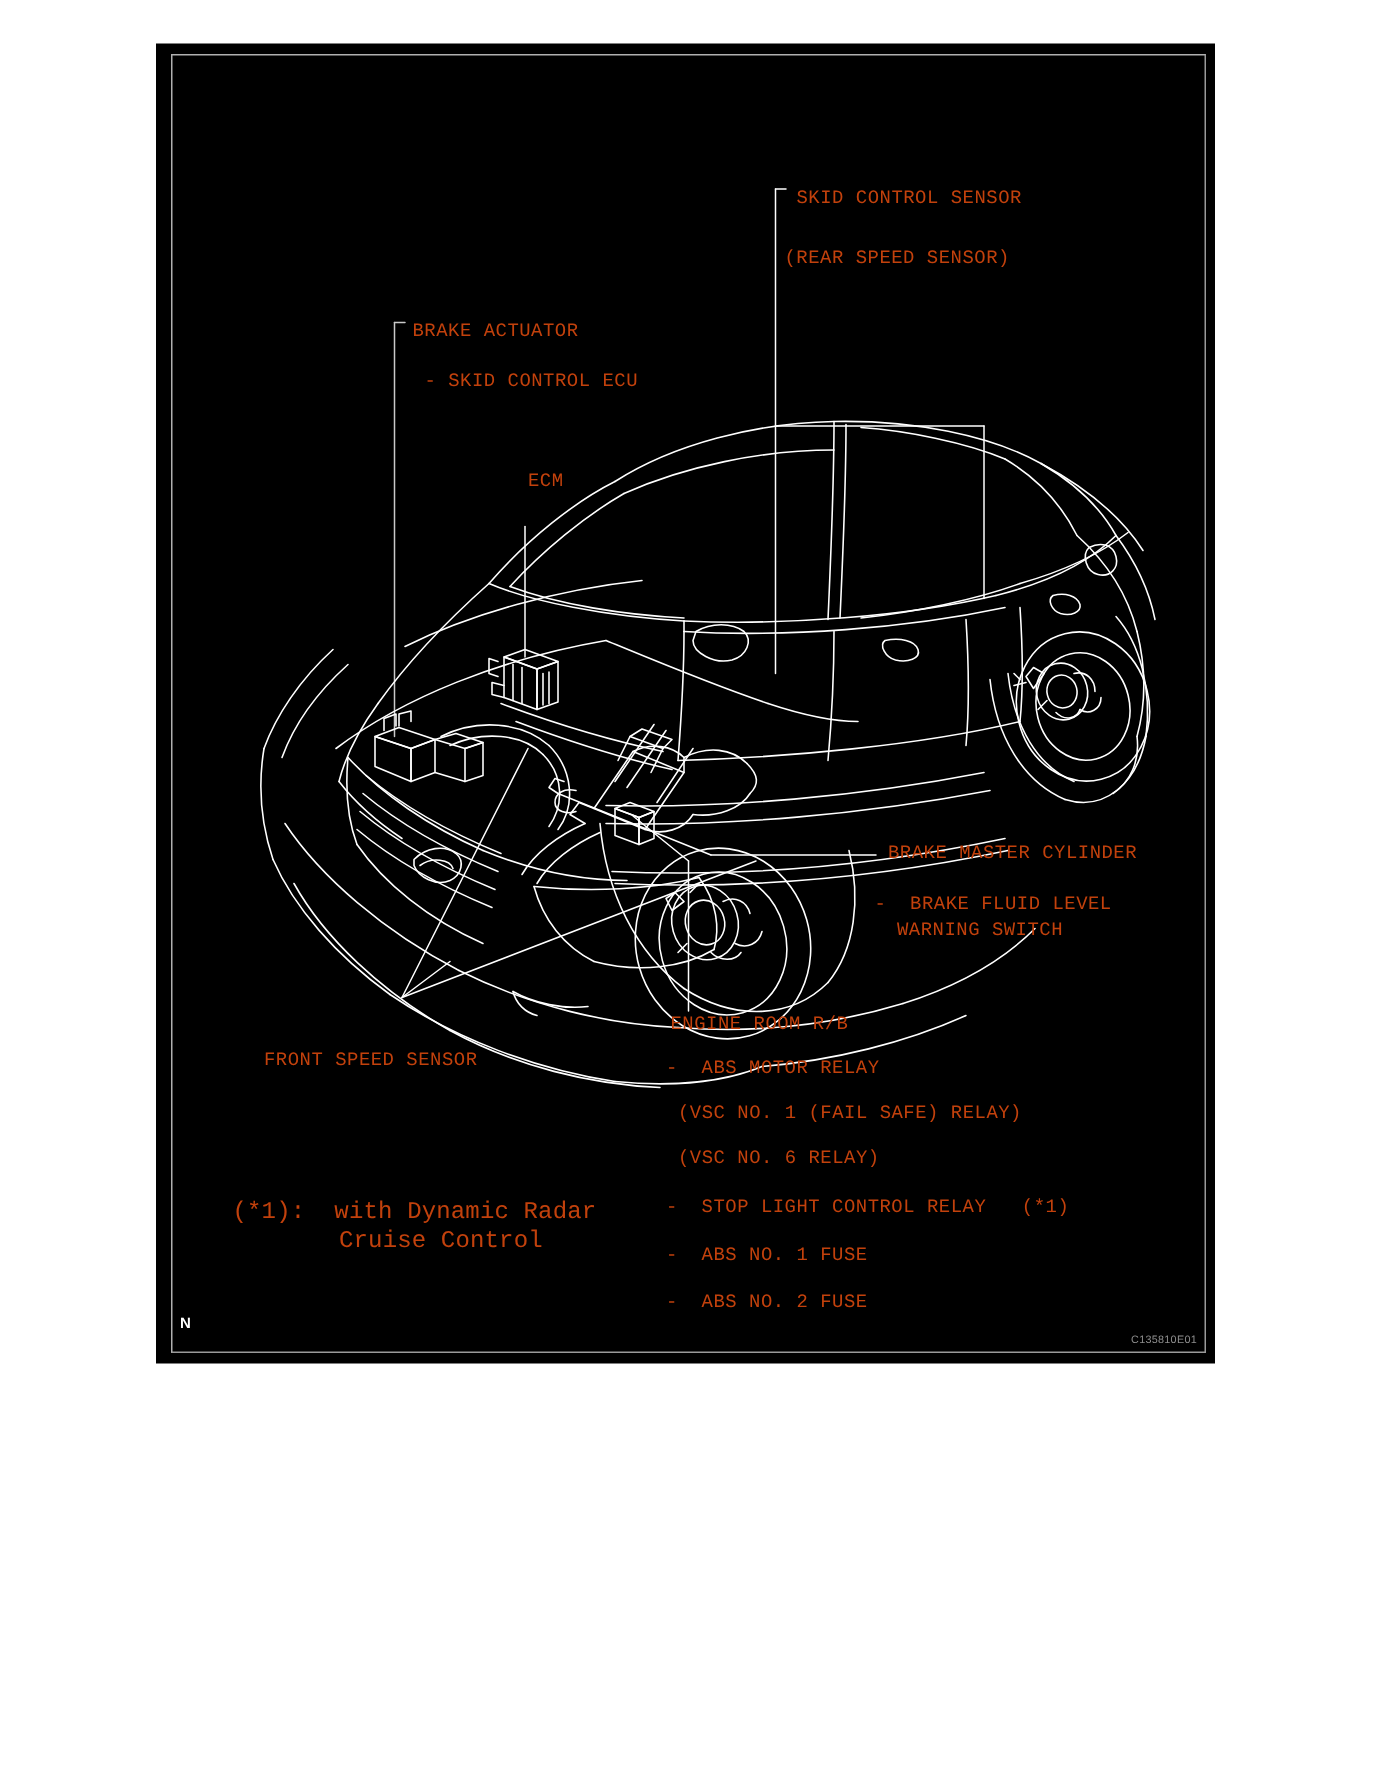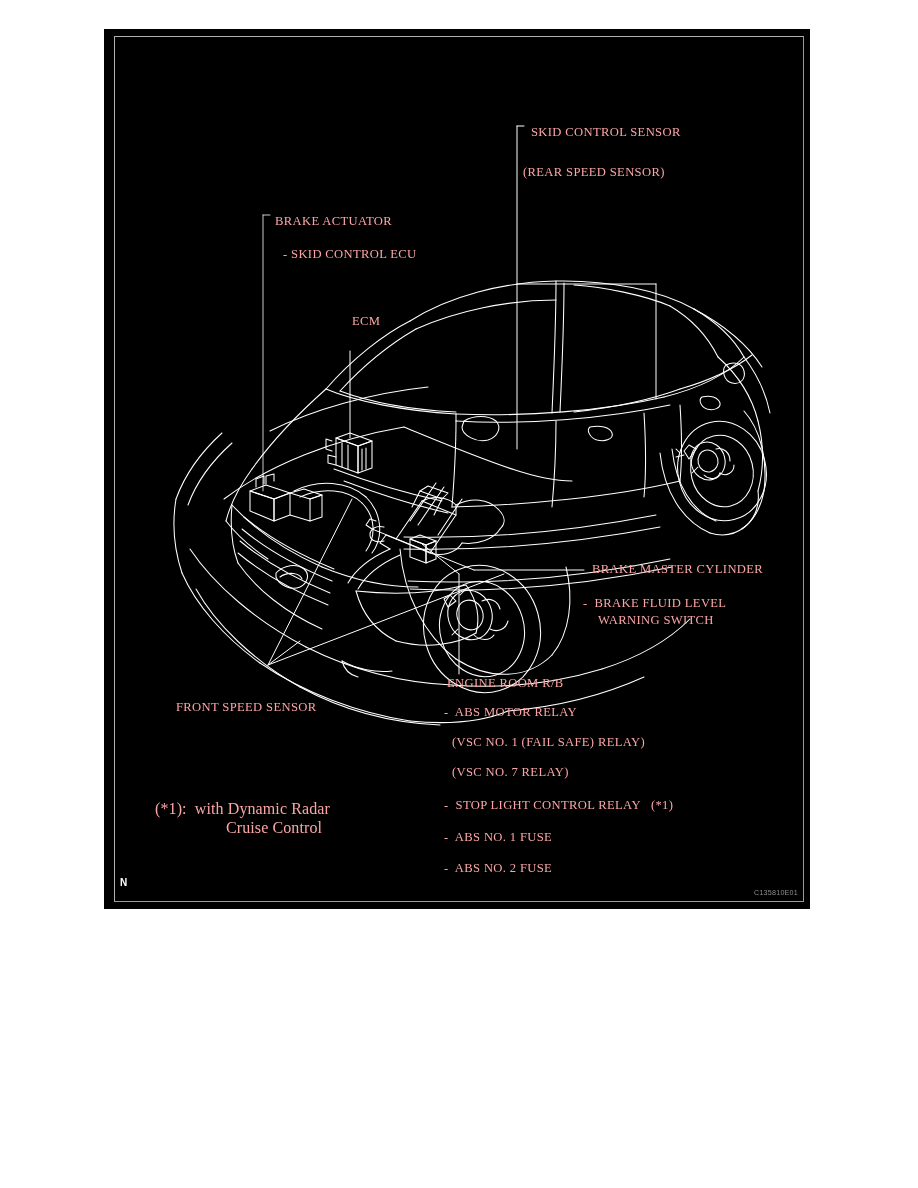--- a/index.html
+++ b/index.html
@@ -33,22 +33,22 @@
     pointer-events:none;
   }
   #artwork {
     position:absolute;
     left:0; top:0;
     width:706px; height:880px;
   }
   
   .lbl {
     position:absolute;
-    color:#fca5a5;
-    font-family:Liberation Serif, serif;
+    color:#c2410c;
+    font-family:Liberation Mono, monospace;
     font-size:12.6px;
     letter-spacing:0.35px;
     white-space:pre;
     line-height:1.25;
   }
   .lbl.note {
     font-size:16px;
     letter-spacing:0.1px;
     line-height:1.33;
   }
@@ -350,21 +350,21 @@
     <div class="lbl" style="left:494px; top:584px;">WARNING SWITCH</div>
 
     <div class="lbl" style="left:72px; top:647px;margin-top:24px;">FRONT SPEED SENSOR</div>
 
     <div class="lbl" style="left:343px; top:647px;">ENGINE ROOM R/B</div>
 
     <div class="lbl" style="left:340px; top:676px;">-  ABS MOTOR RELAY</div>
 
     <div class="lbl" style="left:348px; top:706px;">(VSC NO. 1 (FAIL SAFE) RELAY)</div>
 
-    <div class="lbl" style="left:348px; top:736px;">(VSC NO. 7 RELAY)</div>
+    <div class="lbl" style="left:348px; top:736px;">(VSC NO. 6 RELAY)</div>
 
     <div class="lbl" style="left:340px; top:769px;">-  STOP LIGHT CONTROL RELAY   (*1)</div>
 
     <div class="lbl" style="left:340px; top:801px;">-  ABS NO. 1 FUSE</div>
 
     <div class="lbl" style="left:340px; top:832px;">-  ABS NO. 2 FUSE</div>
 
     <div class="lbl note" style="left:51px; top:769px;">(*1):  with Dynamic Radar</div>
     <div class="lbl note" style="left:84px; top:788px;margin-left:38px;">Cruise Control</div>
 

